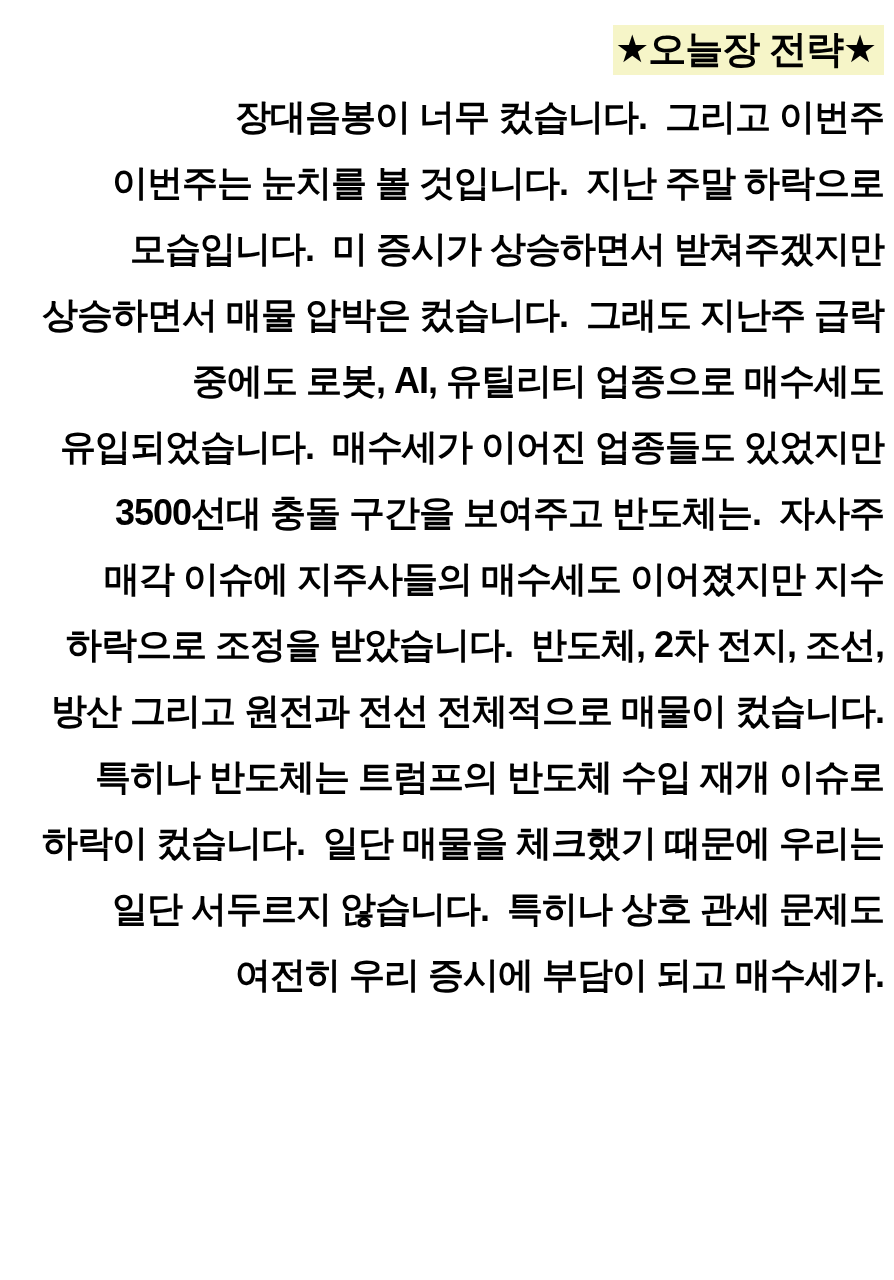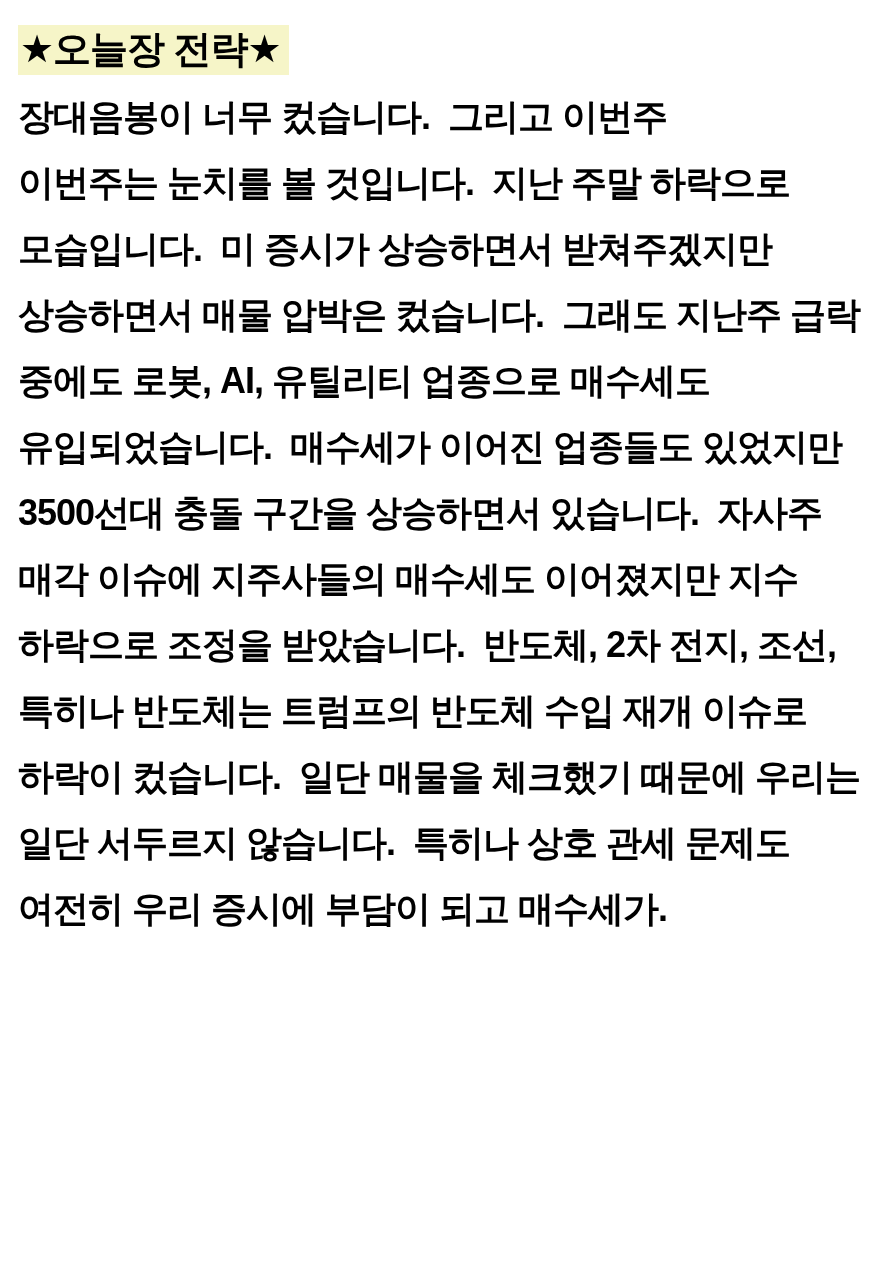--- a/index.html
+++ b/index.html
@@ -17,20 +17,21 @@
     width: 894px;
     height: 1280px;
     background: var(--bg);
     overflow: hidden;
     font-family: "Liberation Sans", "DejaVu Sans", sans-serif;
     font-weight: bold;
     color: var(--text);
   }
   .content {
     padding: 25px 10px 0 18px;
+    text-align: right;
   }
   .title {
     display: inline-block;
     font-size: 38px;
     line-height: 46px;
     background: var(--hl);
     padding: 1px 8px 3px 2px;
     letter-spacing: -1px;
     margin: 0;
   }
@@ -50,22 +51,23 @@
 <div class="page">
   <div class="content">
     <h1 class="title">★오늘장 전략★</h1>
     <div class="body-lines">
       <div class="line">장대음봉이 너무 컸습니다.  그리고 이번주</div>
       <div class="line">이번주는 눈치를 볼 것입니다.  지난 주말 하락으로</div>
       <div class="line">모습입니다.  미 증시가 상승하면서 받쳐주겠지만</div>
       <div class="line">상승하면서 매물 압박은 컸습니다.  그래도 지난주 급락</div>
       <div class="line">중에도 로봇, AI, 유틸리티 업종으로 매수세도</div>
       <div class="line">유입되었습니다.  매수세가 이어진 업종들도 있었지만</div>
-      <div class="line">3500선대 충돌 구간을 상승하면서 있습니다.  자사주</div>
+      <div class="line">3500선대 충돌 구간을 보여주고 반도체는.  자사주</div>
       <div class="line">매각 이슈에 지주사들의 매수세도 이어졌지만 지수</div>
       <div class="line">하락으로 조정을 받았습니다.  반도체, 2차 전지, 조선,</div>
+      <div class="line">방산 그리고 원전과 전선 전체적으로 매물이 컸습니다.</div>
       <div class="line">특히나 반도체는 트럼프의 반도체 수입 재개 이슈로</div>
       <div class="line">하락이 컸습니다.  일단 매물을 체크했기 때문에 우리는</div>
       <div class="line">일단 서두르지 않습니다.  특히나 상호 관세 문제도</div>
       <div class="line">여전히 우리 증시에 부담이 되고 매수세가.</div>
     </div>
   </div>
 </div>
 
 </body></html>

